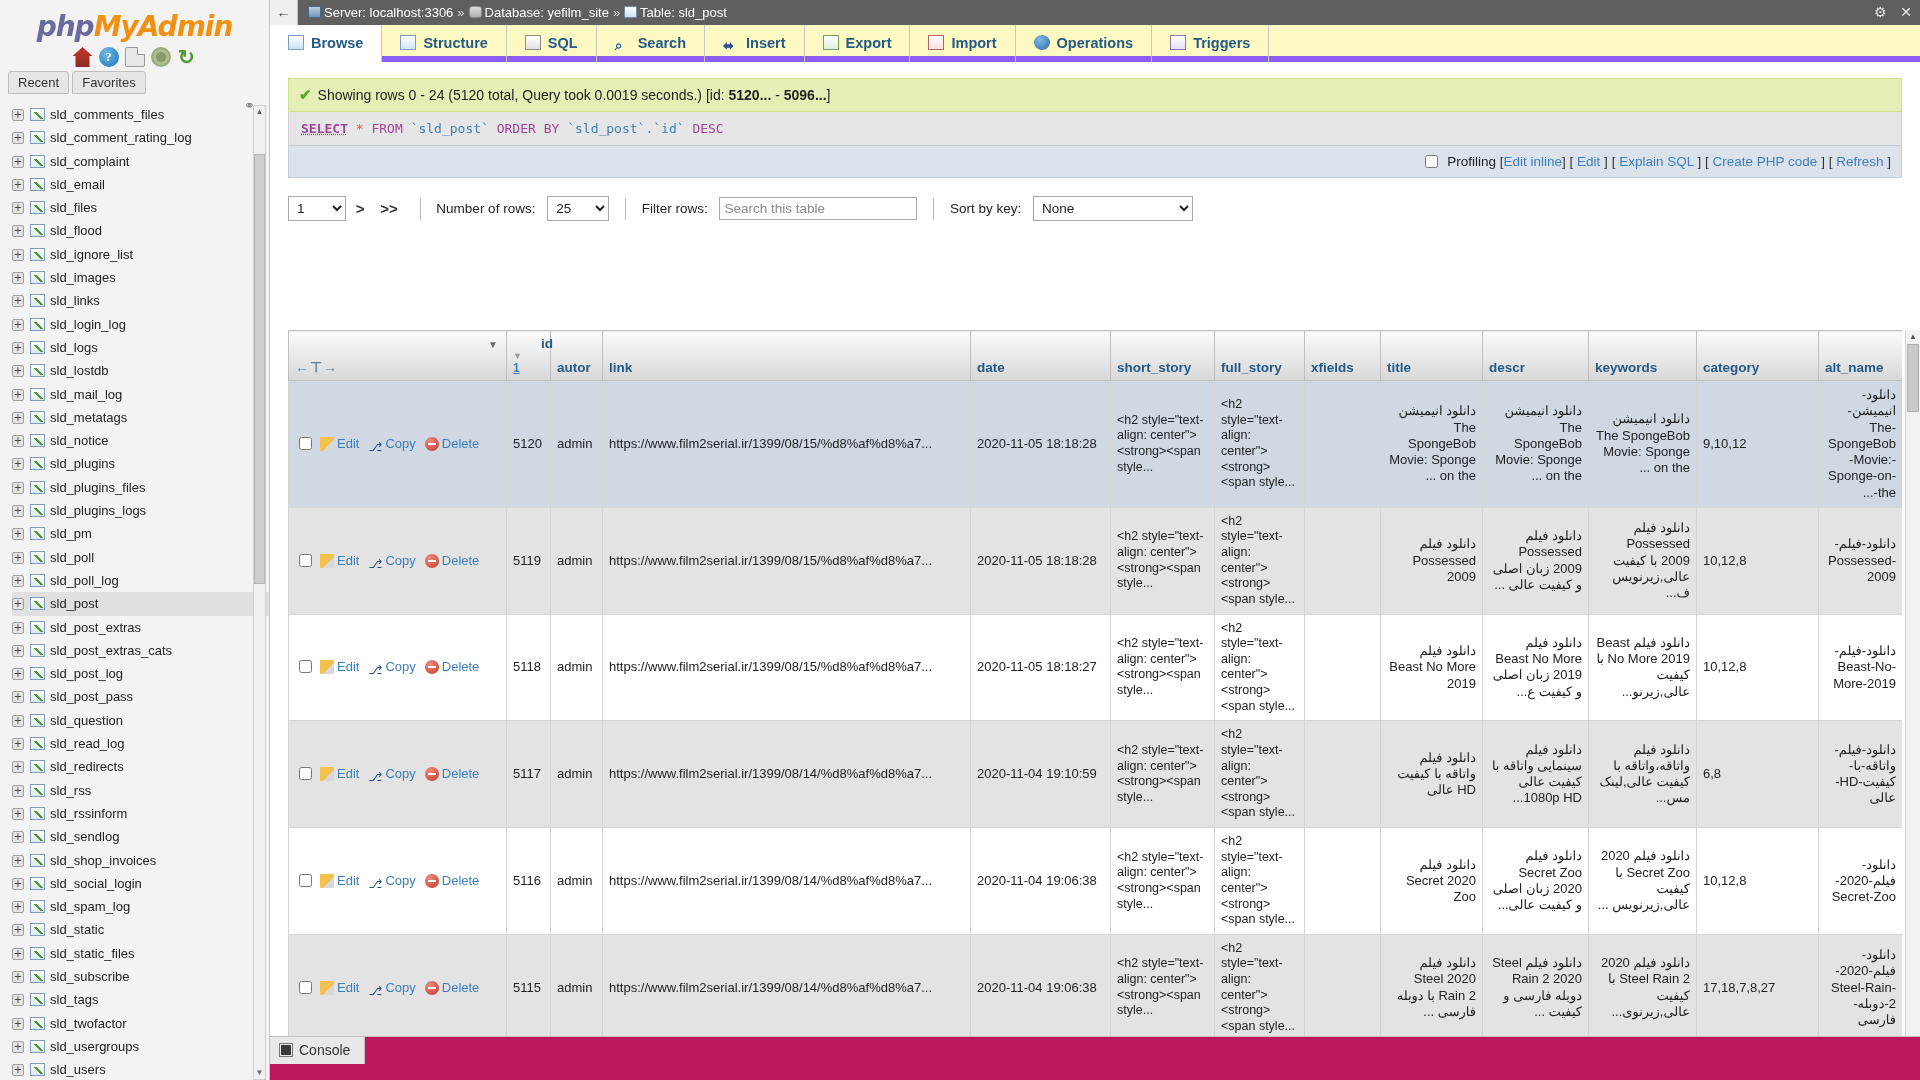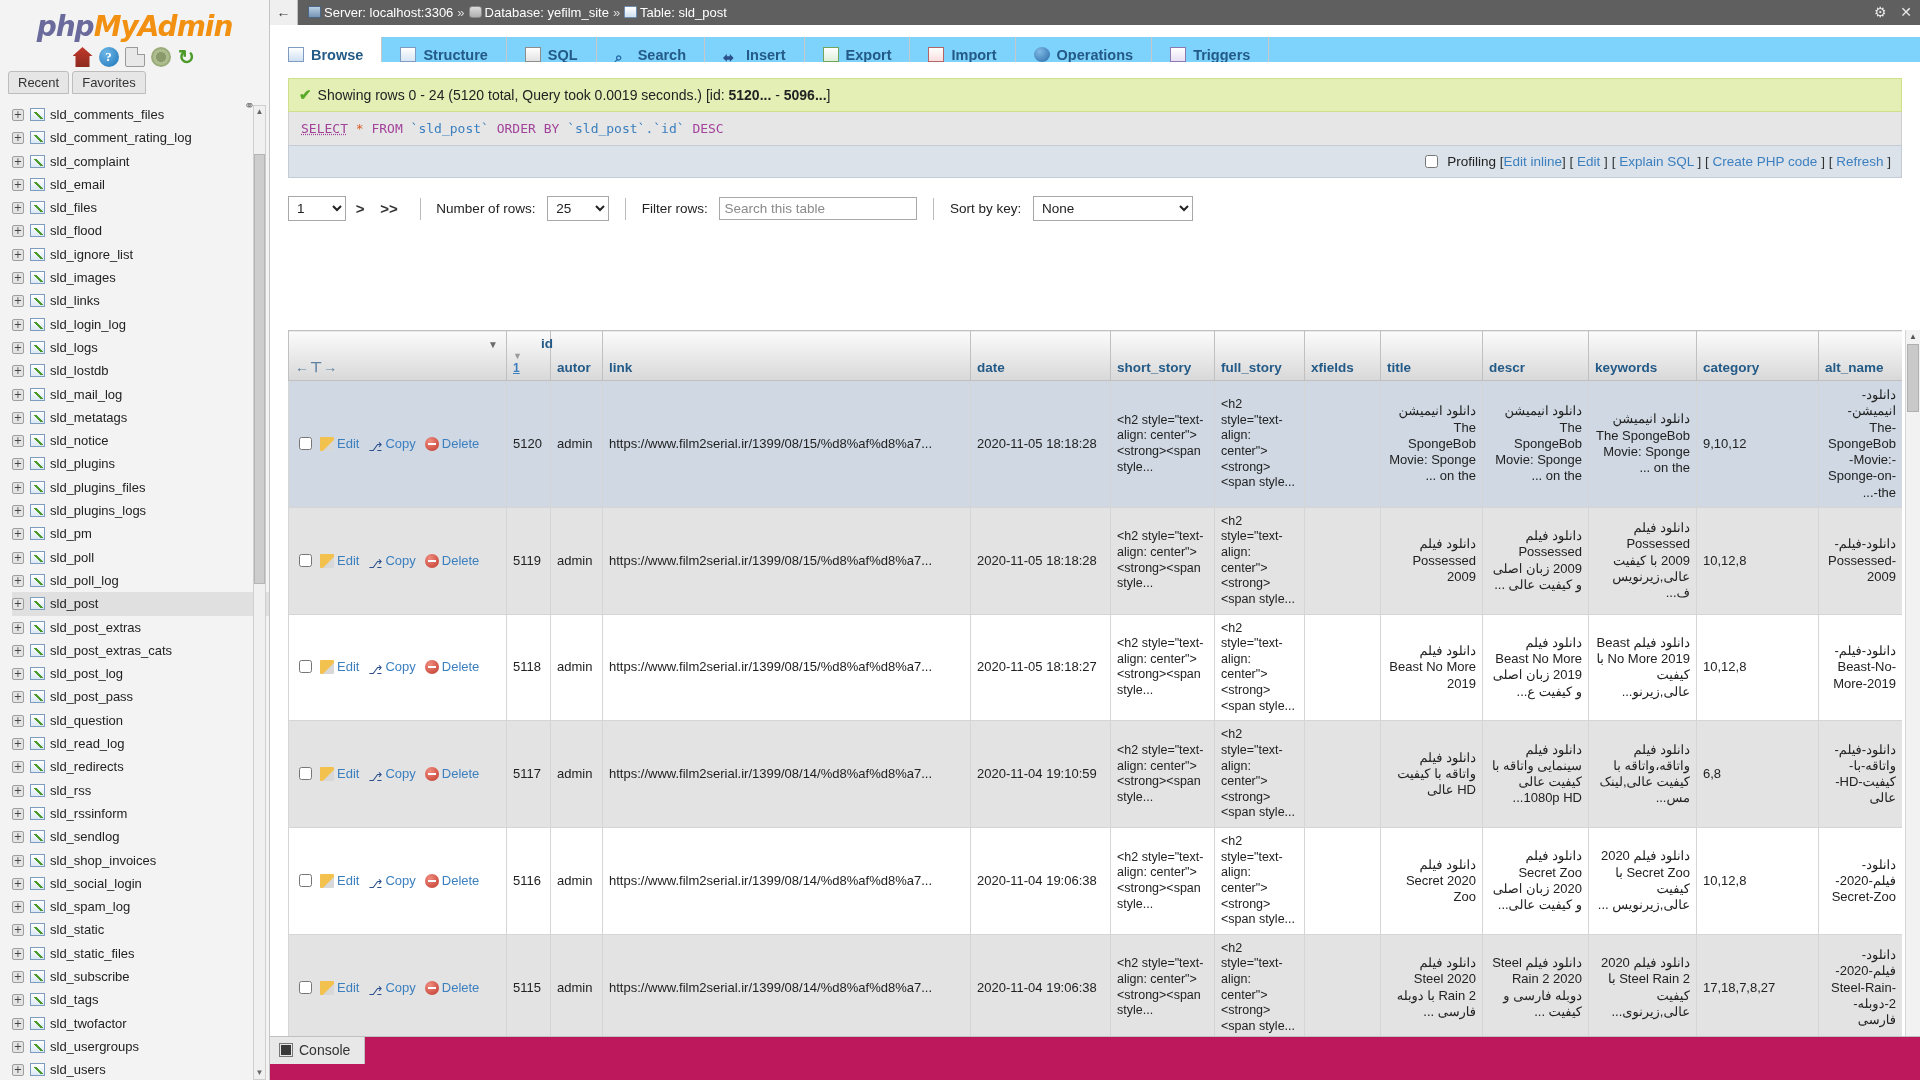--- a/index.html
+++ b/index.html
@@ -194,24 +194,24 @@
   .bc-icon.table  { background: linear-gradient(#ffffff,#cfe0f0); border: 1px solid #6f8db0; }
   .bc-sep { color: #ddd; margin: 0 4px; }
   #topbar-right {
     position: absolute; right: 8px; top: 0;
     line-height: 25px;
   }
   #topbar-right span { margin-left: 10px; font-size: 14px; color: #e8e8e8; }
 
   
   #maintabs {
-    position: absolute; left: 270px; top: 37px;
+    position: absolute; left: 270px; top: 25px;
     width: 1650px; height: 37px;
-    background: #7dd3fc;
-    border-bottom: 4px solid #8b5cf6;
+    background: #fef9c3;
+    border-bottom: 6px solid #8b5cf6;
   }
   .mtab {
     float: left;
     height: 37px;
     line-height: 37px;
     padding: 0 18px;
     font-size: 14.5px;
     font-weight: bold;
     color: #235a87;
     border-right: 1px solid #c8c8c8;
@@ -262,21 +262,21 @@
     margin: 0 18px;
     background: #e6e6e6;
     border-left: 1px solid #cfcfcf;
     border-right: 1px solid #cfcfcf;
     padding: 9px 10px 9px 12px;
     font-family: "DejaVu Sans Mono", monospace;
     font-size: 13px;
     white-space: nowrap;
   }
   .kw { color: #a2439a; font-weight: normal; }
-  .kw.u { text-decoration: underline dotted; }
+  .kw.u { text-decoration: underline dotted; font-weight: bold; }
   .star { color: #d8622b; }
   .tick { color: #3b7fbf; }
   #profiling-bar {
     margin: 0 18px 16px 18px;
     background: #dbe2ea;
     border: 1px solid #c3ccd6;
     padding: 6px 10px;
     text-align: right;
     font-size: 13.5px;
     color: #222;

